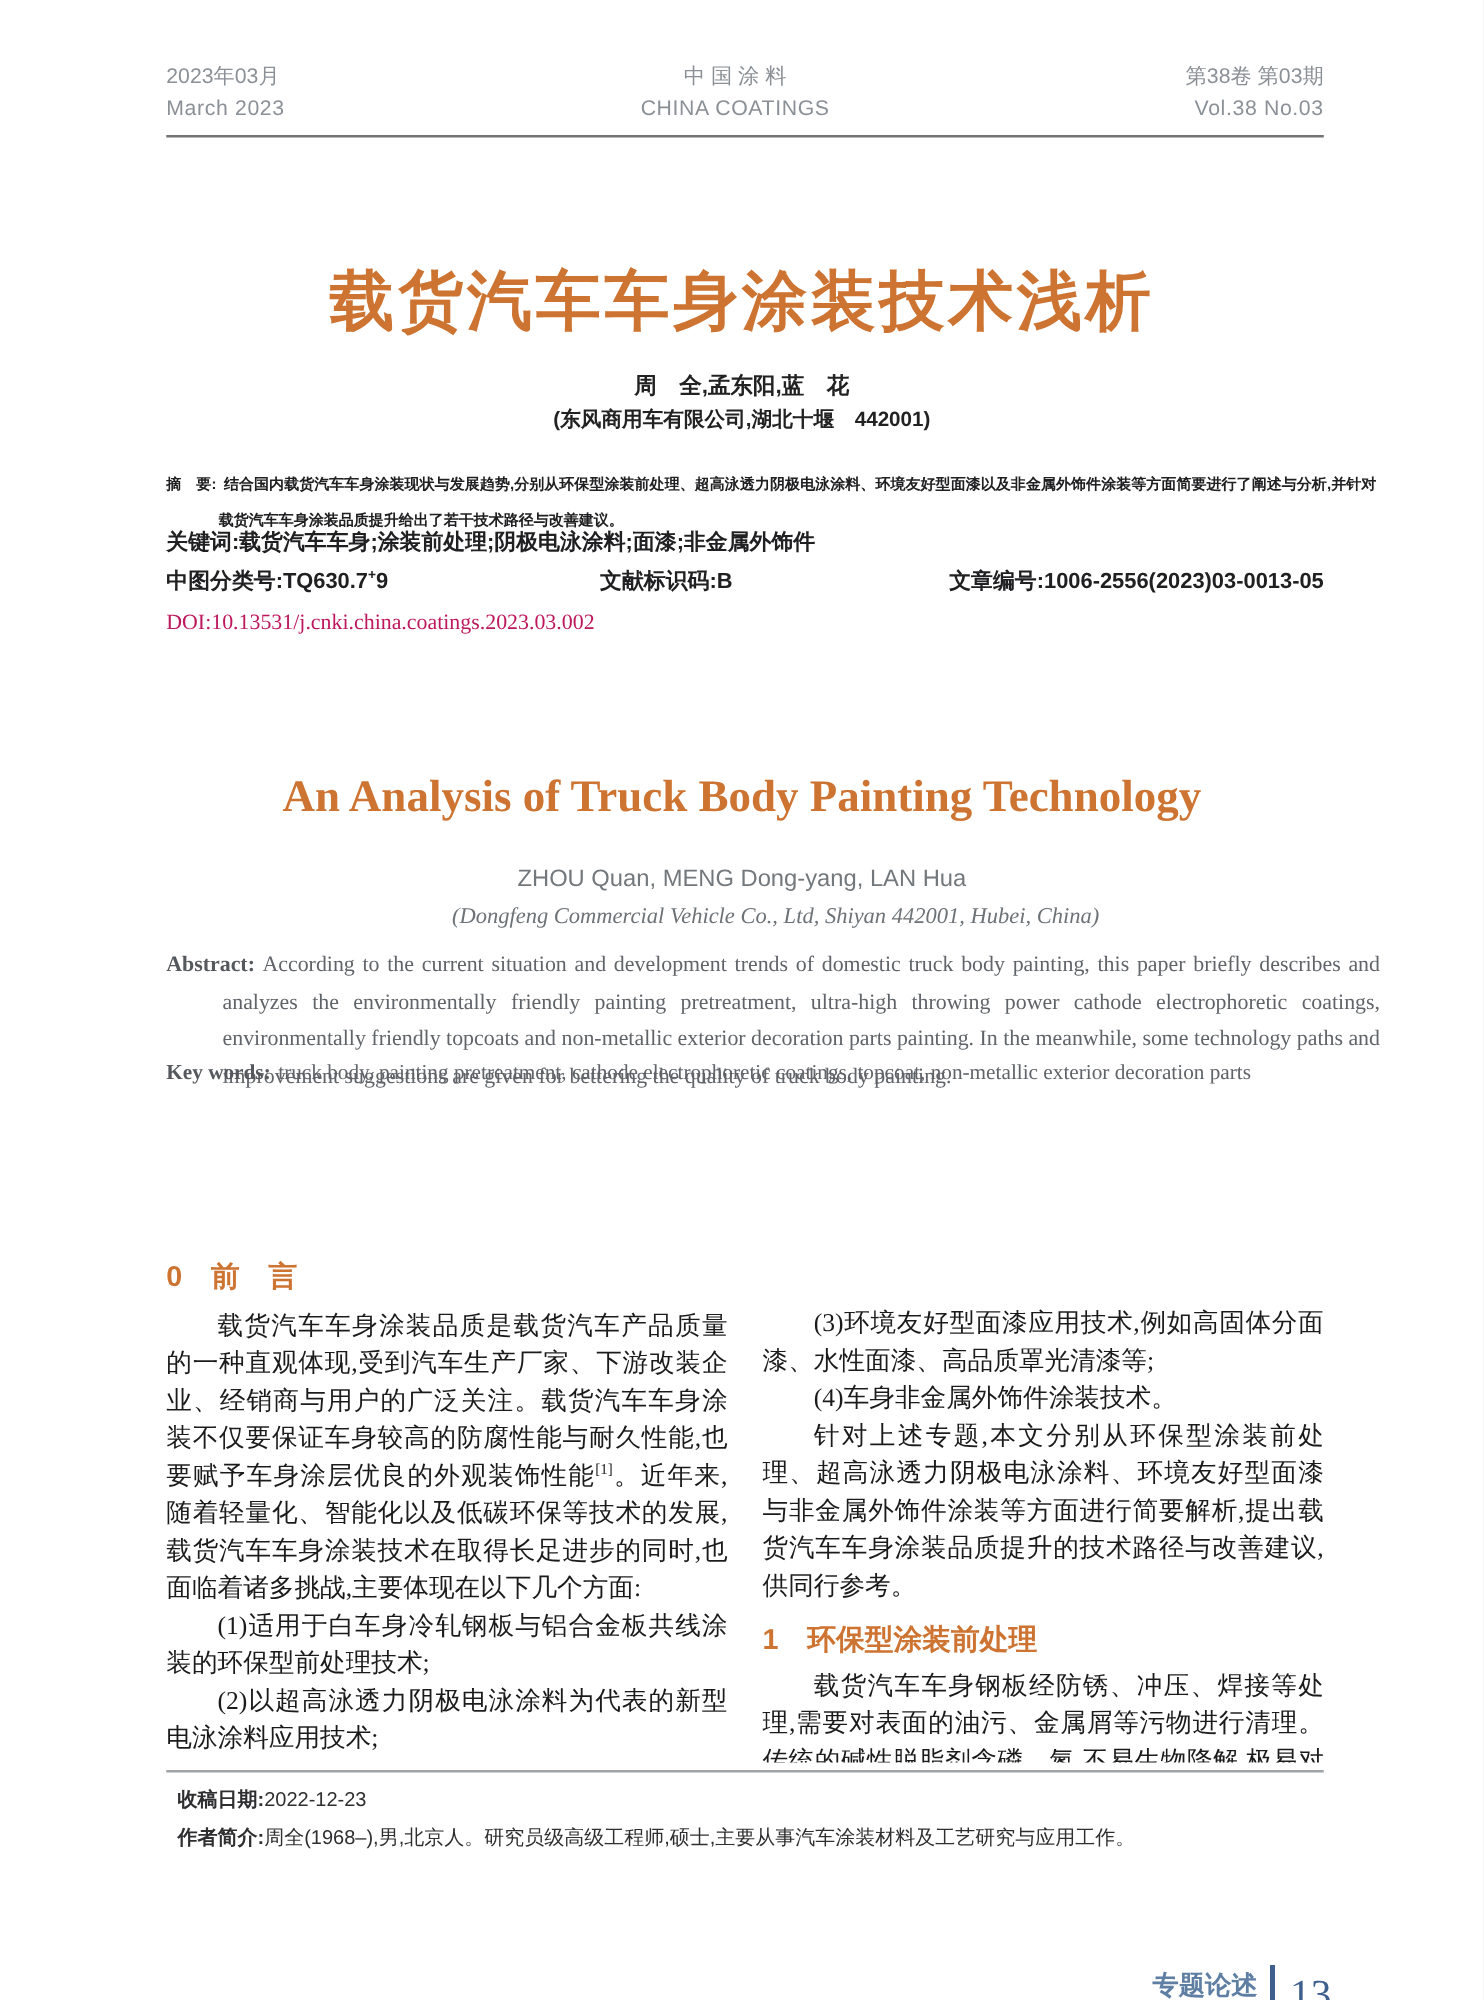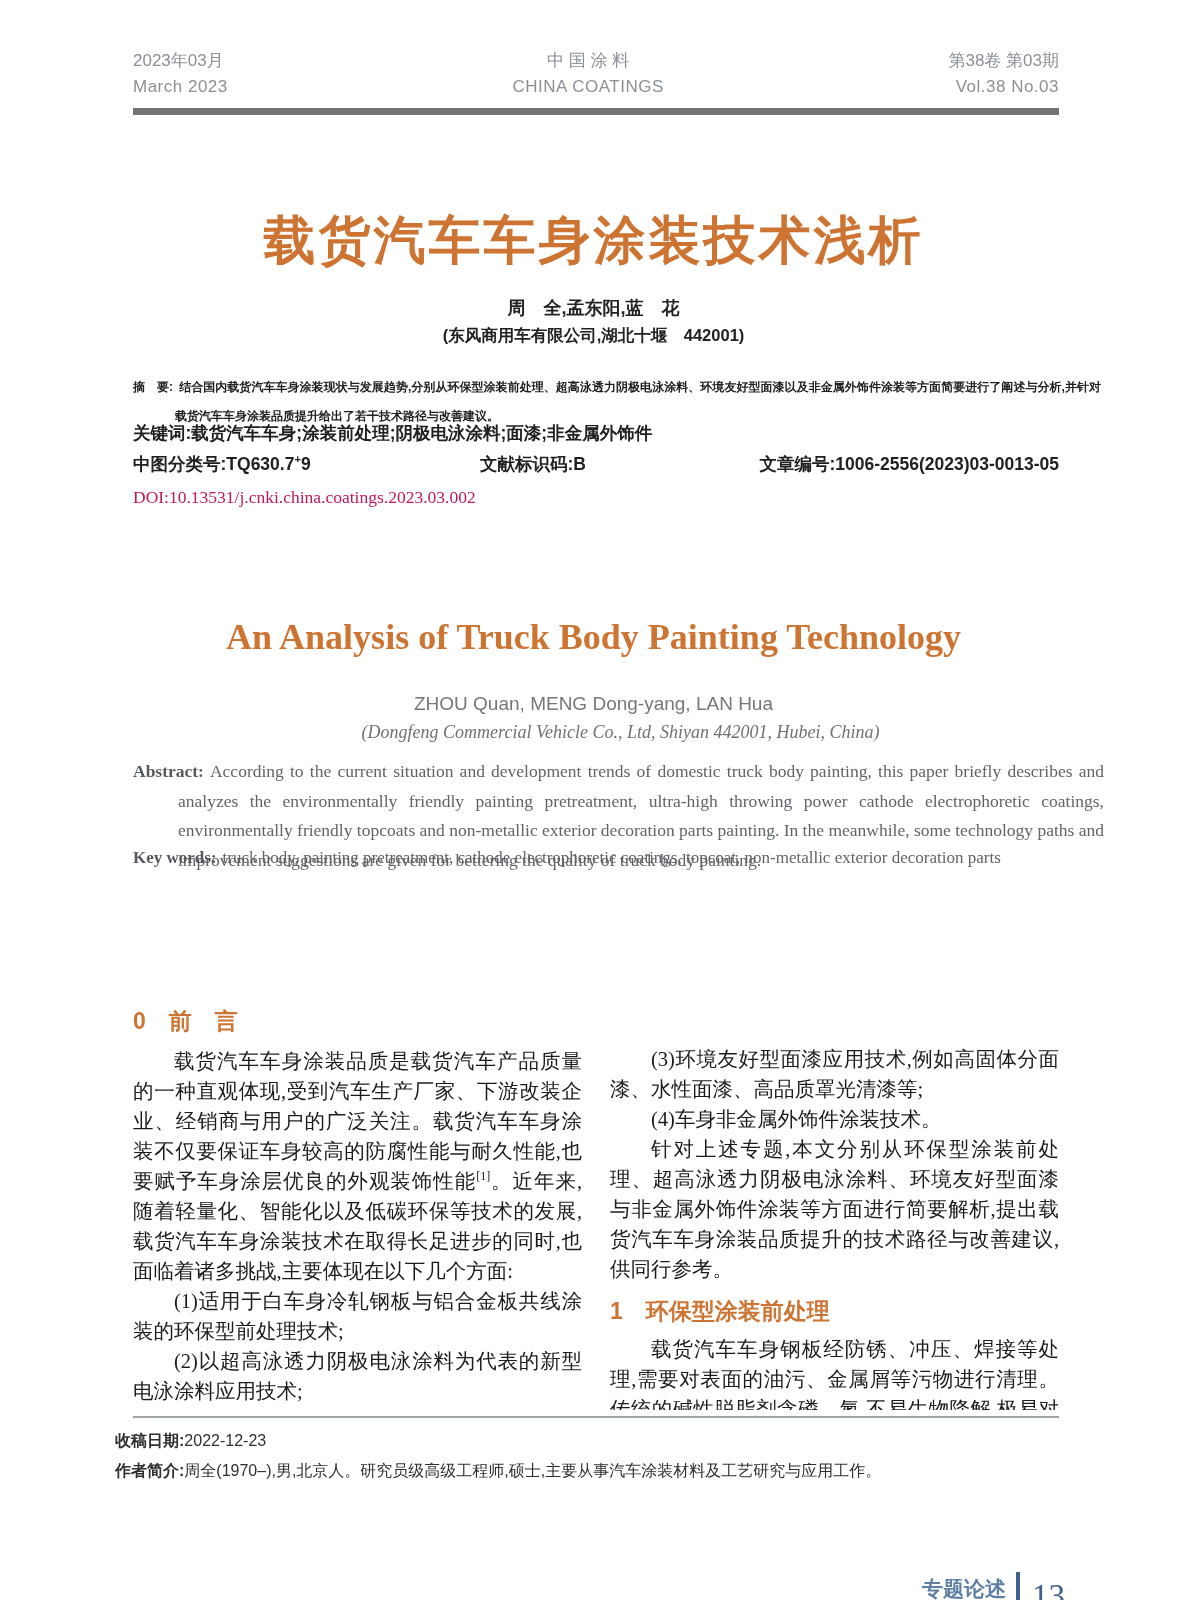--- a/index.html
+++ b/index.html
@@ -7,21 +7,21 @@
     width:1187px; height:1600px; position:relative; background:#ffffff;
     font-family:"Liberation Sans", sans-serif; color:#1d1d1f;
     overflow:hidden; margin:0 auto;
   }
 
   
   .header {
     position:absolute; top:48px; left:133px; width:926px;
     display:flex; justify-content:space-between; align-items:flex-end;
     color:#8a9096; font-size:17px; line-height:1.55;
-    padding-bottom:7px; border-bottom:7px solid #737373;
+    padding-bottom:7px; border-bottom:2px solid #737373;
   }
   .header .c { text-align:center; }
   .header .r { text-align:right; }
   .header .en { letter-spacing:0.5px; }
 
   
   .zh-title {
     position:absolute; top:206px; left:0; width:100%; text-align:center;
     font-size:52px; font-weight:bold; color:#ce7433; letter-spacing:3px;
   }
@@ -100,21 +100,21 @@
   }
   .col-right { padding-top:38px; }
   .col-right h2.section { margin:12px 0 8px 0; }
 
   
   .foot-rule {
     position:absolute; top:1416px; left:133px; width:926px;
     border-top:2px solid #9fa4a9;
   }
   .footnote {
-    position:absolute; top:1426px; left:115px; width:926px;
+    position:absolute; top:1426px; left:142px; width:926px;
     font-size:16px; color:#2f2f31; line-height:30px;
   }
   .footnote .label { font-weight:bold; }
 
   
   .page-footer {
     position:absolute; top:1572px; right:122px;
     display:flex; align-items:center;
   }
   .footer-col { text-align:right; }
@@ -181,21 +181,21 @@
       <p>(4)车身非金属外饰件涂装技术。</p>
       <p>针对上述专题,本文分别从环保型涂装前处理、超高泳透力阴极电泳涂料、环境友好型面漆与非金属外饰件涂装等方面进行简要解析,提出载货汽车车身涂装品质提升的技术路径与改善建议,供同行参考。</p>
       <h2 class="section">1　环保型涂装前处理</h2>
       <p>载货汽车车身钢板经防锈、冲压、焊接等处理,需要对表面的油污、金属屑等污物进行清理。传统的碱性脱脂剂含磷、氮,不易生物降解,极易对水体造成污染,引起水体富营养化。脱脂剂中的磷酸盐、聚磷酸盐</p>
     </div>
   </div>
 
   <div class="foot-rule"></div>
   <div class="footnote">
     <div><span class="label">收稿日期:</span><span>2022-12-23</span></div>
-    <div><span class="label">作者简介:</span><span>周全(1970–),男,北京人。研究员级高级工程师,硕士,主要从事汽车涂装材料及工艺研究与应用工作。</span></div>
+    <div><span class="label">作者简介:</span><span>周全(1968–),男,北京人。研究员级高级工程师,硕士,主要从事汽车涂装材料及工艺研究与应用工作。</span></div>
   </div>
 
   <div class="page-footer">
     <div class="footer-col">
       <div class="zh">专题论述</div>
       <div class="en">Special Subject Summary</div>
     </div>
     <div class="footer-bar"></div>
     <div class="footer-page">13</div>
   </div>

